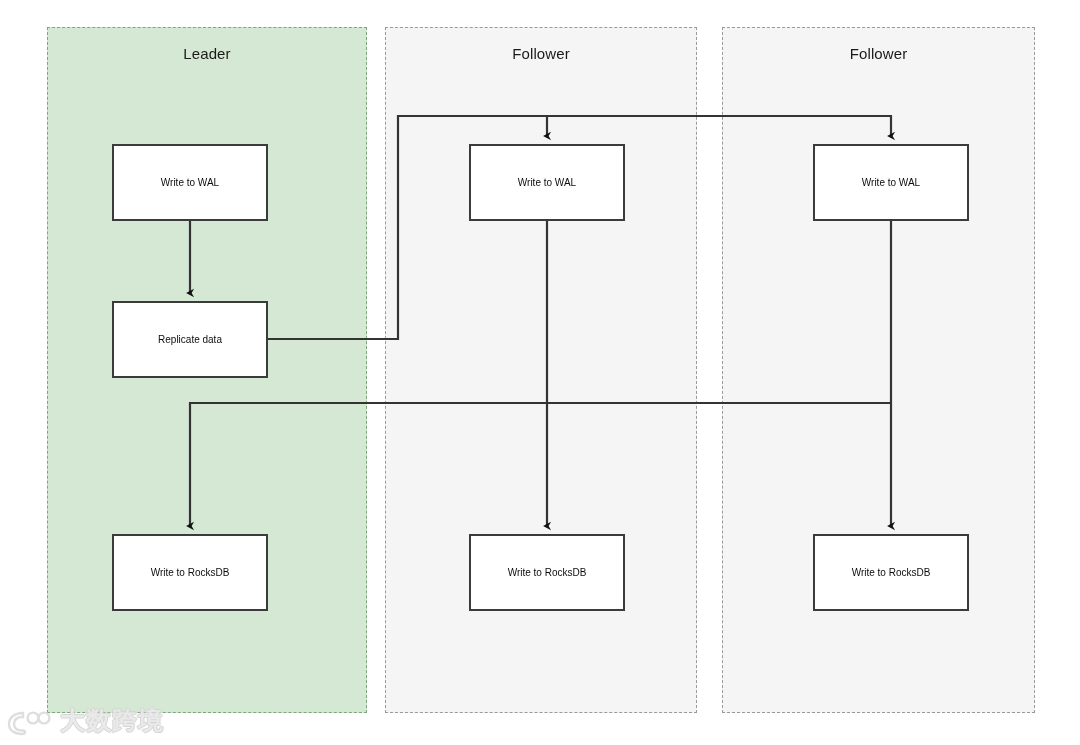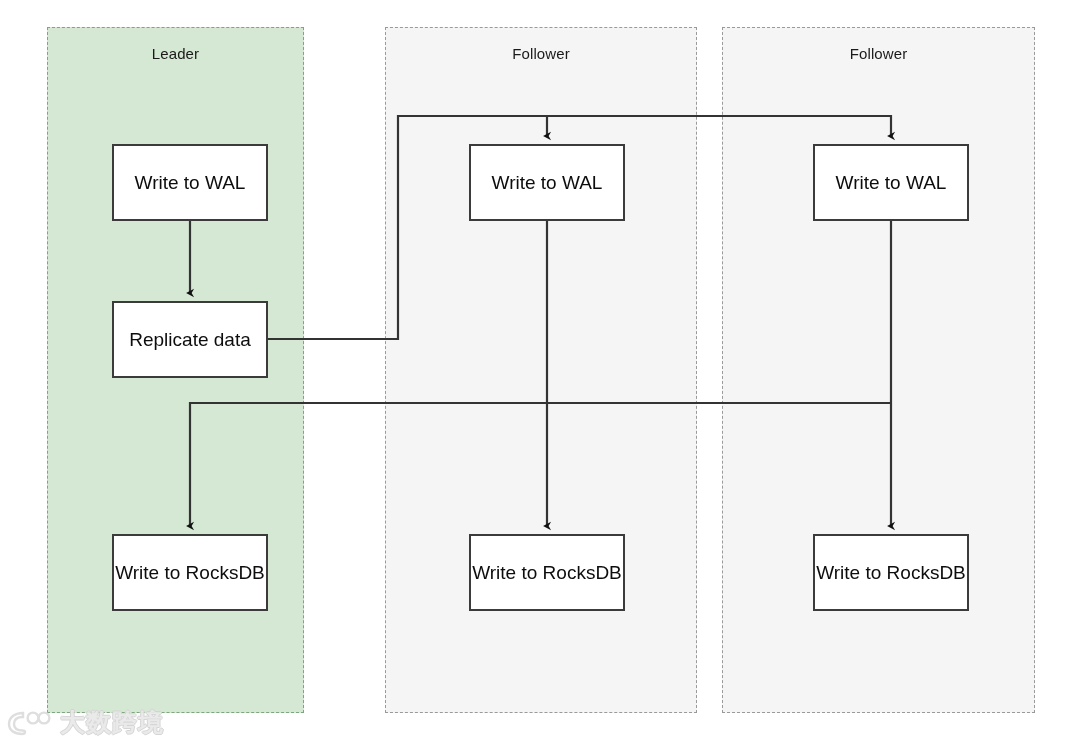--- a/index.html
+++ b/index.html
@@ -24,21 +24,21 @@
   }
 
   
   .lane {
     position: absolute;
     box-sizing: border-box;
   }
   .lane-leader {
     left: 47px;
     top: 27px;
-    width: 257px;
+    width: 320px;
     height: 686px;
     background: #d5e8d4;
     border: 1.5px dashed #7ea57c;
   }
   .lane-follower-1 {
     left: 385px;
     top: 27px;
     width: 312px;
     height: 686px;
     background: #f5f5f5;
@@ -68,21 +68,21 @@
   .node {
     position: absolute;
     box-sizing: border-box;
     width: 156px;
     height: 77px;
     background: #ffffff;
     border: 2px solid #3b3b3b;
     display: flex;
     align-items: center;
     justify-content: center;
-    font-size: 19px;
+    font-size: 10px;
     color: #0d0d0d;
     font-family: "Liberation Sans", sans-serif;
     z-index: 5;
   }
 
   
   .n-wal-leader      { left: 112px; top: 144px; }
   .n-replicate       { left: 112px; top: 301px; justify-content: center; }
   .n-rocks-leader    { left: 112px; top: 534px; }
   
@@ -115,21 +115,21 @@
     z-index: 20;
     opacity: 0.92;
   }
   .wm-text {
     font-size: 25px;
     font-weight: bold;
     color: #e9e9e9;
     text-shadow:
        1px 0 0 #d2d2d2, -1px 0 0 #d2d2d2,
        0 1px 0 #d2d2d2, 0 -1px 0 #d2d2d2;
-    font-family: Liberation Serif, serif;
+    font-family: Liberation Mono, monospace;
     letter-spacing: 1px;
     line-height: 1;
   }
 </style>
 </head>
 <body>
 
 <div id="canvas">
 
   <div class="lane lane-leader">

